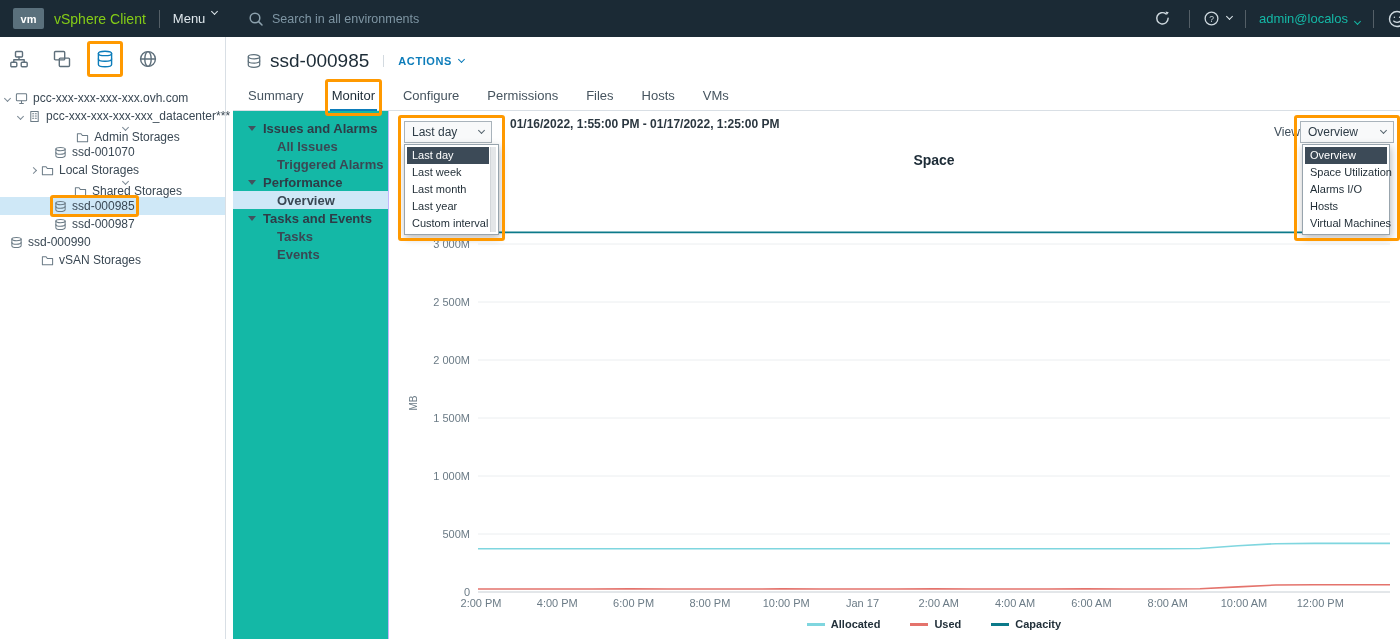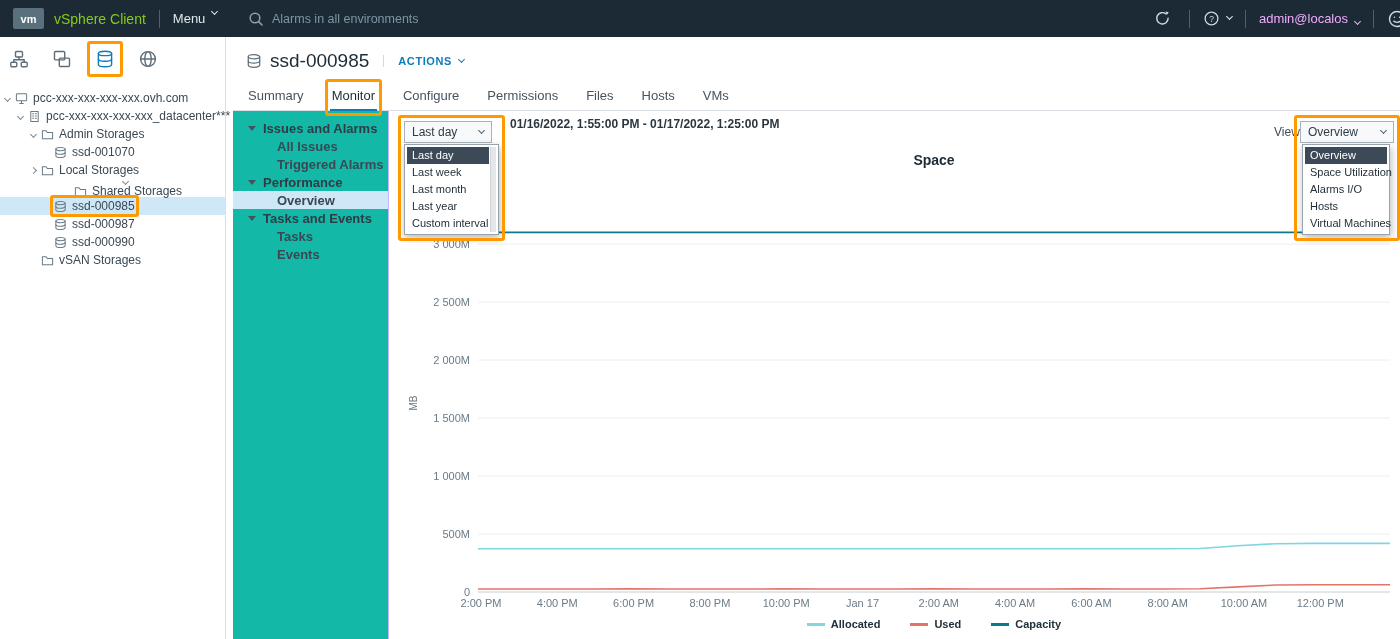--- a/index.html
+++ b/index.html
@@ -8,21 +8,21 @@
 
   
   .topbar{position:absolute;left:0;top:0;width:1400px;height:37px;background:#1b2a35;display:flex;align-items:center;color:#e7edf1;z-index:30;}
   .logo{width:31px;height:21px;margin-left:13px;background:#5a707c;border-radius:2px;color:#fff;font-size:11px;font-weight:bold;display:flex;align-items:center;justify-content:center;flex:none;}
   .product{margin-left:10px;font-size:14px;color:#84cc16;}
   .tb-div{width:1px;height:18px;background:rgba(255,255,255,.25);margin:0 13px;flex:none;}
   .menu-btn{font-size:13px;color:#dfe7ec;display:flex;align-items:flex-start;cursor:default;}
   .search{position:absolute;left:248px;top:0;height:37px;display:flex;align-items:center;gap:8px;color:#7e95a3;font-size:12.5px;}
   .tb-right{position:absolute;right:0;top:0;height:37px;display:flex;align-items:center;}
   .tb-icon{display:flex;align-items:center;}
-  .user-btn{font-size:13px;color:#f0abfc;display:flex;align-items:flex-end;}
+  .user-btn{font-size:13px;color:#14b8a6;display:flex;align-items:flex-end;}
   .caret{width:6px;height:6px;border-right:1.6px solid currentColor;border-bottom:1.6px solid currentColor;display:inline-block;transform:rotate(45deg);margin-left:7px;position:relative;top:-2px;}
   .caret.sm{width:5px;height:5px;}
 
   
   .left-panel{position:absolute;left:0;top:37px;width:226px;bottom:0;border-right:1px solid #d9dfe5;background:#fff;}
   .icon-bar{height:44px;display:flex;align-items:center;padding-left:9px;gap:23px;color:#5e6f7b;}
   .icon-slot{width:20px;height:20px;cursor:default;}
   .icon-slot.active{color:#0c7cba;}
   .tree{padding-top:8px;font-size:12px;color:#3a4854;}
   .tree-row{height:18px;display:flex;align-items:center;white-space:nowrap;cursor:default;}
@@ -86,21 +86,21 @@
     <span>Menu</span>
     <span class="caret sm"></span>
   </div>
   <div class="search">
     <span class="tb-icon">
       <svg width="16" height="16" viewBox="0 0 16 16" fill="none" stroke="#8da2ae" stroke-width="1.5" stroke-linecap="round">
           <circle cx="7" cy="7" r="4.8"></circle>
           <path d="M10.6 10.6 L14 14"></path>
         </svg>
     </span>
-    <span>Alarms in all environments</span>
+    <span>Search in all environments</span>
   </div>
   <div class="tb-right">
     <span class="tb-icon" style="margin:0 4px;">
       <svg width="19" height="19" viewBox="0 0 20 20" fill="none" stroke="#cfd9df" stroke-width="1.5" stroke-linecap="round">
           <path d="M15.9 9.8 A6 6 0 1 1 13.6 5.1"></path>
           <path d="M13.2 2.6 16.6 3.4 14.5 6.3 Z" fill="#cfd9df" stroke="none"></path>
         </svg>
     </span>
     <div class="tb-div"></div>
     <span class="tb-icon" style="color:#dfe7ec;">
@@ -168,21 +168,21 @@
         <span class="row-core">
           <span class="t-ico">
             <svg width="13" height="13" viewBox="0 0 14 14" fill="none" stroke="#6b7b86" stroke-width="1.1" stroke-linecap="round" stroke-linejoin="round">
               <rect x="3" y="1.5" width="8" height="11"></rect>
               <path d="M5 4h1.1M7.9 4H9M5 6.5h1.1M7.9 6.5H9M5 9h1.1M7.9 9H9"></path>
             </svg>
           </span>
           <span>pcc-xxx-xxx-xxx-xxx_datacenter***</span>
         </span>
       </div>
-      <div class="tree-row" style="padding-left: 31px;">
+      <div class="tree-row" style="padding-left: 31px; flex-direction: column;">
         <span class="tchev down"></span>
         <span class="row-core">
           <span class="t-ico">
             <svg width="13" height="13" viewBox="0 0 14 14" fill="none" stroke="#6b7b86" stroke-width="1.1" stroke-linecap="round" stroke-linejoin="round">
               <path d="M1.5 3h4l1.3 1.8h5.7v6.7H1.5z"></path>
             </svg>
           </span>
           <span>Admin Storages</span>
         </span>
       </div>
@@ -240,21 +240,21 @@
           <span class="t-ico">
             <svg width="13" height="13" viewBox="0 0 14 14" fill="none" stroke="#6b7b86" stroke-width="1.1" stroke-linecap="round" stroke-linejoin="round">
               <ellipse cx="7" cy="3.3" rx="5" ry="1.8"></ellipse>
               <path d="M2 3.3v7.3c0 1 2.2 1.9 5 1.9s5-.9 5-1.9V3.3"></path>
               <path d="M2 7c0 1 2.2 1.9 5 1.9S12 8 12 7"></path>
             </svg>
           </span>
           <span>ssd-000987</span>
         </span>
       </div>
-      <div class="tree-row" style="padding-left: 44px; text-align: right;">
+      <div class="tree-row" style=" text-align: right;">
         <span class="tchev none"></span>
         <span class="row-core">
           <span class="t-ico">
             <svg width="13" height="13" viewBox="0 0 14 14" fill="none" stroke="#6b7b86" stroke-width="1.1" stroke-linecap="round" stroke-linejoin="round">
               <ellipse cx="7" cy="3.3" rx="5" ry="1.8"></ellipse>
               <path d="M2 3.3v7.3c0 1 2.2 1.9 5 1.9s5-.9 5-1.9V3.3"></path>
               <path d="M2 7c0 1 2.2 1.9 5 1.9S12 8 12 7"></path>
             </svg>
           </span>
           <span>ssd-000990</span>

